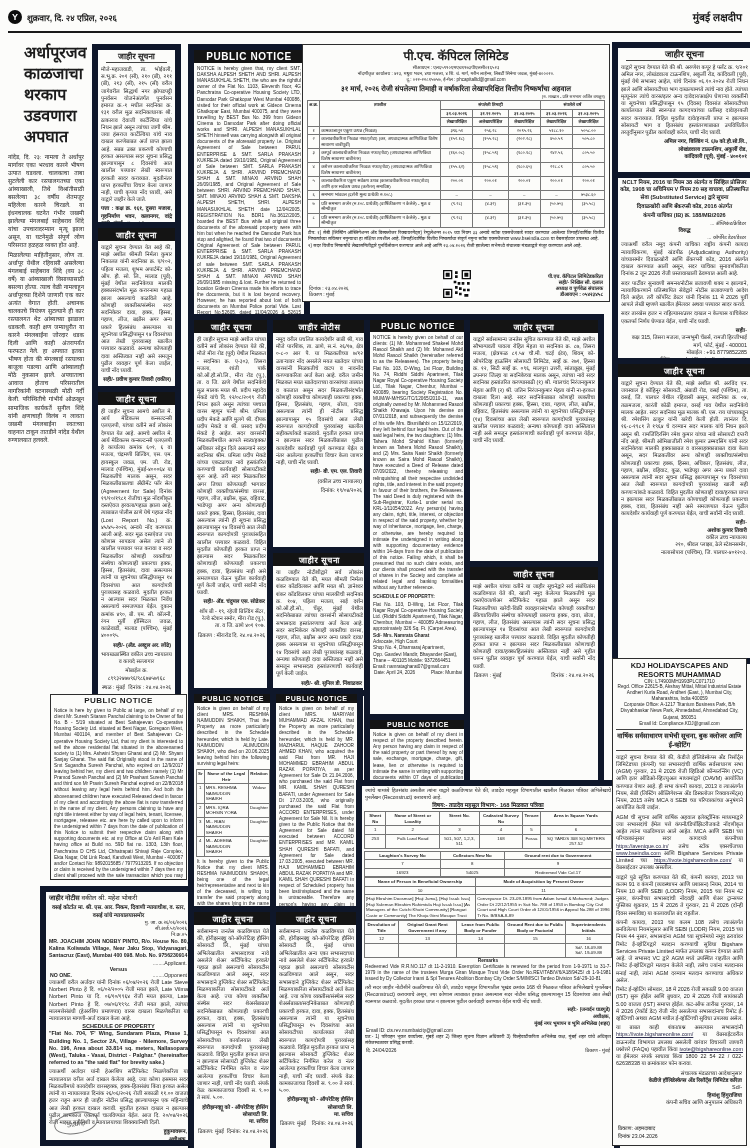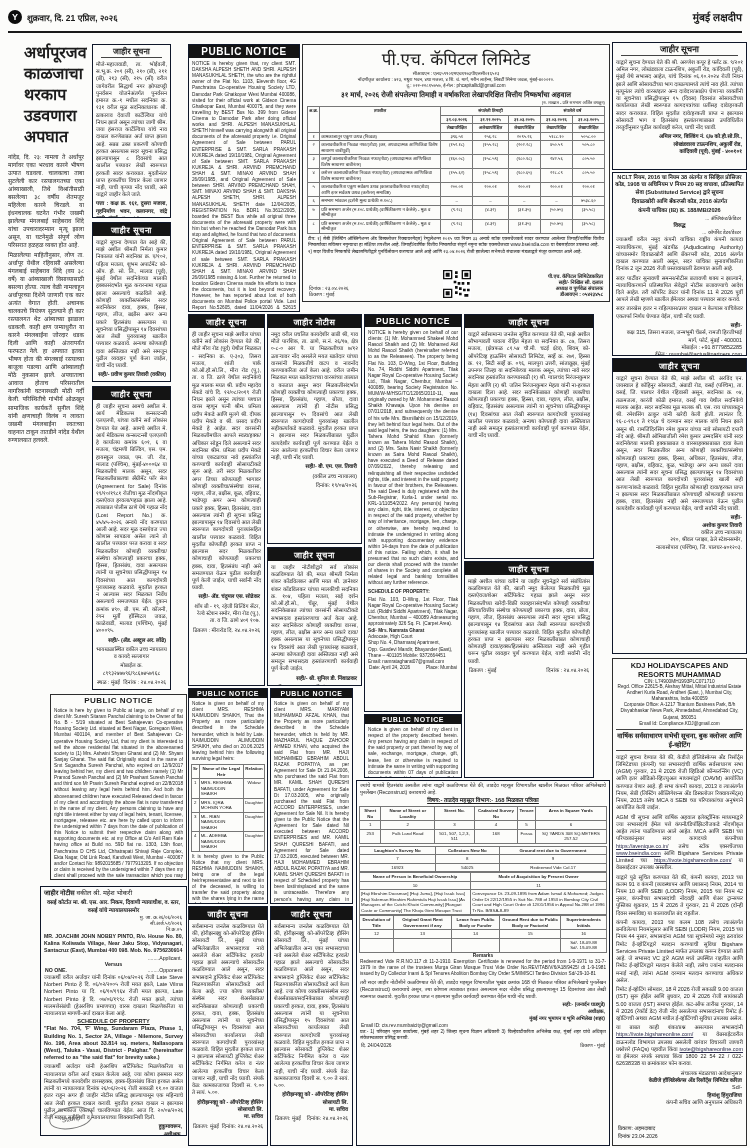--- a/index.html
+++ b/index.html
@@ -1,18 +1,18 @@
 <!DOCTYPE html>
 <html><head>
 <meta charset="utf-8">
 <style>
   html,body{margin:0;padding:0;background:#d9d9d9;}
   .page{position:relative;width:750px;height:1148px;background:#fcfcfa;font-family:"Liberation Sans",sans-serif;color:#1c1c1c;overflow:hidden;}
   .box{position:absolute;overflow:hidden;background:#fcfcfa;}
-  .bd{border:1px solid #0f172a;}
+  .bd{border:6px solid #0f172a;}
   .bd2{border:1.5px solid #2e2e2e;}
   .bh{background:#141414;color:#fff;text-align:center;font-weight:bold;font-size:8px;letter-spacing:.6px;padding:1.5px 0;margin:-1px -1px 2px -1px;}
   .bt{text-align:center;font-weight:bold;font-size:8px;border-bottom:1px solid #444;margin:0 8px 2px 8px;padding-bottom:1px;}
   .jt{font-size:5.4px;line-height:1.34;text-align:justify;padding:1px 3px;color:#222;}
   .jt6{font-size:5.9px;line-height:1.36;text-align:justify;padding:1px 3px;color:#1d1d1d;}
   .tiny{font-size:4.7px;line-height:1.3;}
   .sr{text-align:right;font-weight:bold;padding:1px 4px;font-size:5.4px;line-height:1.35;}
   .ctr{text-align:center;}
   .mast{position:absolute;left:8px;top:9px;width:734px;height:22px;border-bottom:2px solid #1a1a1a;}
   .logo{position:absolute;left:0;top:1px;width:14px;height:14px;border-radius:50%;background:#0d0d0d;color:#fff;font-size:9px;font-weight:bold;text-align:center;line-height:14px;}
@@ -30,21 +30,21 @@
   .hdr-sm{font-weight:bold;font-size:5.6px;text-align:center;line-height:1.3;padding:1px 2px;}
   .meta{font-size:5.4px;padding:0 4px;display:flex;justify-content:space-between;}
 </style>
 </head>
 <body>
 
 <div class="page">
 
   <div class="mast">
     <div class="logo">Y</div>
-    <div class="mdate">शुक्रवार, दि. 21 एप्रिल, २०२६</div>
+    <div class="mdate">शुक्रवार, दि. २४ एप्रिल, २०२६</div>
     <div class="mbrand">मुंबई लक्षदीप</div>
   </div>
 
   <div class="box" style="left:5px;top:40px;width:82px;height:650px;">
     <div class="headline">अर्धापूरजवळ काळजाचा थरकाप उडवणारा अपघात</div>
     <div class="jt6">नांदेड, दि. २३: नामला ते अर्धापूर मार्गावर एका भरधाव कारने भीषण उत्पात घडवला. चालकाचा ताबा सुटलेली कार रस्त्यालगतच्या एका आंब्याखाली, तिथे विश्रांतीसाठी बसलेल्या ३८ वर्षीय शेतमजूर महिलेला कारने चिरडले. या इंधनचालक घटनेत गंभीर जखमी झालेल्या मंगलबाई साहेबराव शिंदे यांचा उपचारादरम्यान मृत्यू झाला असून, या घटनेमुळे संपूर्ण लोण परिसरात हळहळ व्यक्त होत आहे.</div>
     <div class="jt6">मिळालेल्या माहितीनुसार, लोण ता. अर्धापूर येथील रहिवासी असलेल्या मंगलबाई साहेबराव शिंदे (वय ३८ वर्षे) या आंब्याखाली विसाव्यासाठी बसल्या होत्या. त्याच वेळी नामलाहून अर्धापूरच्या दिशेने जाणारी एक कार अत्यंत वेगात होती. अचानक चालकाचे नियंत्रण सुटल्याने ही कार रस्त्यालगत थेट आंब्याच्या झाडाला धडकली. काही क्षण जम्याधुरीत या कारने मंगलबाईंना जोरदार धडक दिली आणि काही अंतरापर्यंत फरफटत नेले. हा अपघात इतका भीषण होता की मंगलबाई रस्त्याच्या बाजूला पडल्या आणि आंब्यालाही मोठे नुकसान झाले. अपघाताचा आवाज होताच परिसरातील नागरिकांनी घटनास्थळी मोठी गर्दी केली. परिस्थितीचे गांभीर्य ओळखून सामाजिक कार्यकर्ते सुनील शिंदे यांनी क्षणाचाही विलंब न लावता जखमी मंगलबाईंना स्वतःच्या वाहनात टाकून तातडीने नांदेड येथील रुग्णालयात हलवले.</div>
   </div>
 
   <div class="box bd" style="left:92px;top:44px;width:77px;height:172px;">
@@ -73,21 +73,21 @@
       </div>
   </div>
 
   <div class="box bd" style="left:188px;top:44px;width:110px;height:266px;">
     <div class="bh" style="font-size:10px;">PUBLIC NOTICE</div>
     <div class="jt tiny">NOTICE is hereby given that, my client SMT. DAKSHA ALPESH SHETH AND SHRI. ALPESH MANASUKHLAL SHETH, the who are the rightful owner of the Flat No. 1103, Eleventh floor, 4G Panchratna Co-operative Housing Society LTD, Damodar Park Ghatkopar West Mumbai 400086, visited for their official work at Gideon Cinema Ghatkopar East, Mumbai 400075, and they were travelling by BEST Bus No. 399 from Gideon Cinema to Damodar Park after doing official works and SHRI. ALPESH MANASUKHLAL SHETH himself was carrying alongwith all original documents of the aforesaid property i.e. Original Agreement of Sale between PARUL ENTERPRISE &amp; SMT. SARLA PRAKASH KUKREJA dated 19/10/1981, Original Agreement of Sale between SMT. SARLA PRAKASH KUKREJA &amp; SHRI. ARVIND PREMCHAND SHAH &amp; SMT. MINAXI ARVIND SHAH 26/09/1985, and Original Agreement of Sale between SHRI. ARVIND PREMCHAND SHAH, SMT. MINAXI ARVIND SHAH &amp; SMT. DAKSHA ALPESH SHETH, SHRI. ALPESH MANASUKHLAL SHETH date 12/04/2005, REGISTRATION No. BDR1 No.3612/2005, boarded the BEST Bus while all original three documents of the aforesaid property were with him but when he reached the Damodar Park bus stop and alighted, he found that two of documents Original Agreement of Sale between PARUL ENTERPRISE &amp; SMT. SARLA PRAKASH KUKREJA dated 19/10/1981, Original Agreement of sale between SMT. SARLA PRAKASH KUKREJA &amp; SHRI. ARVIND PREMCHAND SHAH &amp; SMT. MINAXI ARVIND SHAH 26/09/1985 missing &amp; lost. Further he returned to location Gideon Cinema made his efforts to trace the documents, but it is lost beyond recovery. However, he has reported about lost of both documents on Mumbai Police portal Vide. Lost Report No.52605, dated 11/04/2026 &amp; 52615 dated 17/04/2026 respectively. All persons/persons are hereby informed &amp; put in their claims or interest of objection about the said above referred documents and/or about the said Property or any part thereof, within a period of 10 days along with the sufficient evidence from appearance of this notice. Any persons having found the above-mentioned Original Documents in respect to the said property will be rewarded and the same are required to intimate to the below address.</div>
 
   </div>
 
   <div class="box bd2" style="left:302px;top:44px;width:306px;height:256px;">
-    <div class="ctr" style="font-size:17px;font-weight:normal;padding-top:2px;">पी.एच. कॅपिटल लिमिटेड</div>
+    <div class="ctr" style="font-size:12px;font-weight:bold;padding-top:2px;">पी.एच. कॅपिटल लिमिटेड</div>
     <div class="ctr" style="font-size:4.6px;">सीआयएन : एल६५९९०एमएच१९७३पीएलसी०१६५२३</div>
     <div class="ctr" style="font-size:4.6px;">नोंदणीकृत कार्यालय : ४२३, मथुरा भवन, ४था मजला, ४ शि. चं. मार्ग, मरीन लाईन्स, लिबर्टी सिनेमा जवळ, मुंबई-४०००२०.</div>
     <div class="ctr" style="font-size:4.6px;">दू.: ०२२-२२८१५७५७,  ई-मेल : phcapitalltd@gmail.com</div>
     <div class="ctr" style="font-size:7px;font-weight:bold;padding:2px 0 1px 0;">३१ मार्च, २०२६ रोजी संपलेल्या तिमाही व वर्षाकरिता लेखापरिक्षित वित्तीय निष्कर्षांचा अहवाल</div>
     <div style="text-align:right;font-size:4.2px;padding-right:4px;">(रु. लाखात - प्रति समभाग अर्जित वगळून)</div>
     <table class="gtbl" style="margin:1px 4px;width:calc(100% - 8px);">
       <thead>
         <tr>
           <th rowspan="3" style="width:9px;">अ.क्र.</th>
           <th rowspan="3" style="width:118px;">तपशील</th>

